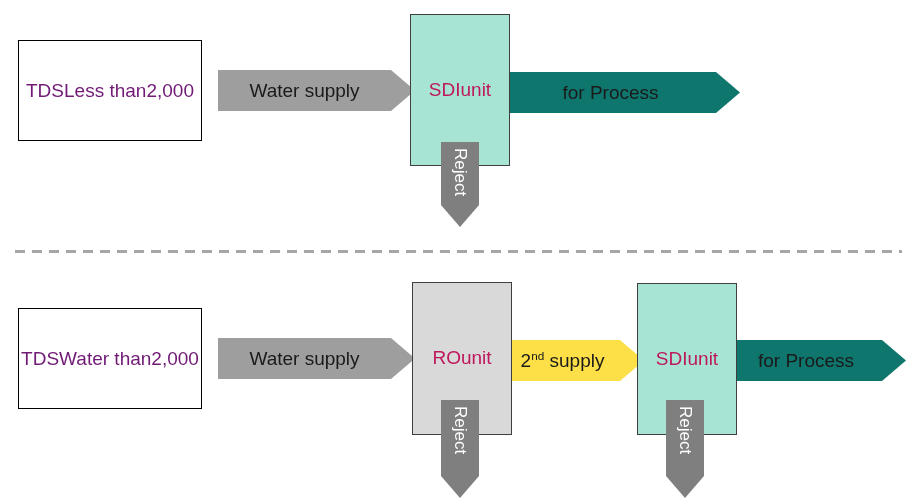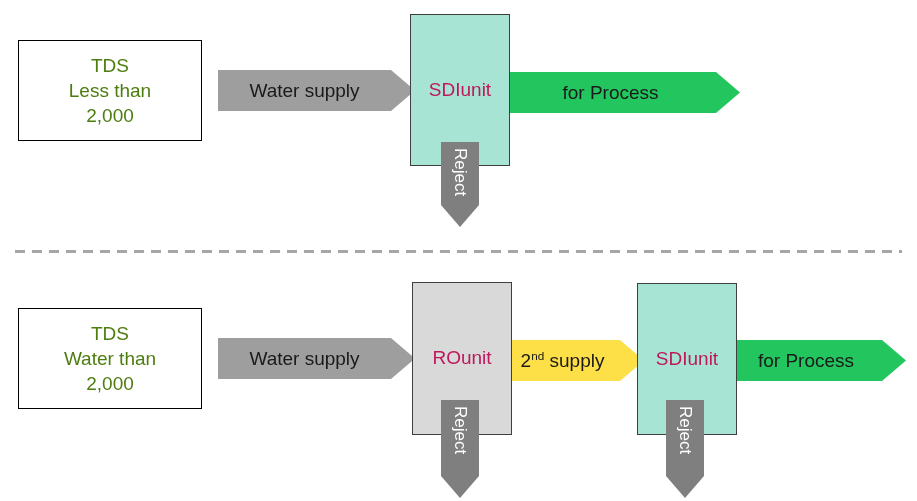--- a/index.html
+++ b/index.html
@@ -16,27 +16,26 @@
     overflow: hidden;
   }
   
   .tds-box {
     position: absolute;
     width: 182px;
     height: 99px;
     background: #ffffff;
     border: 1px solid #000000;
     display: flex;
-    flex-direction: column;
     justify-content: center;
     align-items: center;
     text-align: center;
     font-size: 19px;
     line-height: 1.32;
-    color: #4d7c0f;
+    color: #701a75;
     z-index: 2;
   }
   .unit-box {
     position: absolute;
     width: 100px;
     display: flex;
     flex-direction: row;
     justify-content: center;
     align-items: center;
     text-align: center;
@@ -58,21 +57,21 @@
     align-items: center;
     justify-content: center;
     font-size: 19px;
     color: #1a1a1a;
     z-index: 1;
     clip-path: polygon(0 0, calc(100% - 24px) 0, 100% 50%, calc(100% - 24px) 100%, 0 100%);
     padding-right: 24px;
     box-sizing: border-box;
   }
   .h-gray { background: #9e9e9e; text-align: center; }
-  .h-teal { background: #22c55e; }
+  .h-teal { background: #0f766e; }
   .h-light { background: #fde047; }
 
   
   .v-arrow {
     position: absolute;
     width: 38px;
     background: #7f7f7f;
     clip-path: polygon(0 0, 100% 0, 100% calc(100% - 22px), 50% 100%, 0 calc(100% - 22px));
     display: flex;
     justify-content: center;

